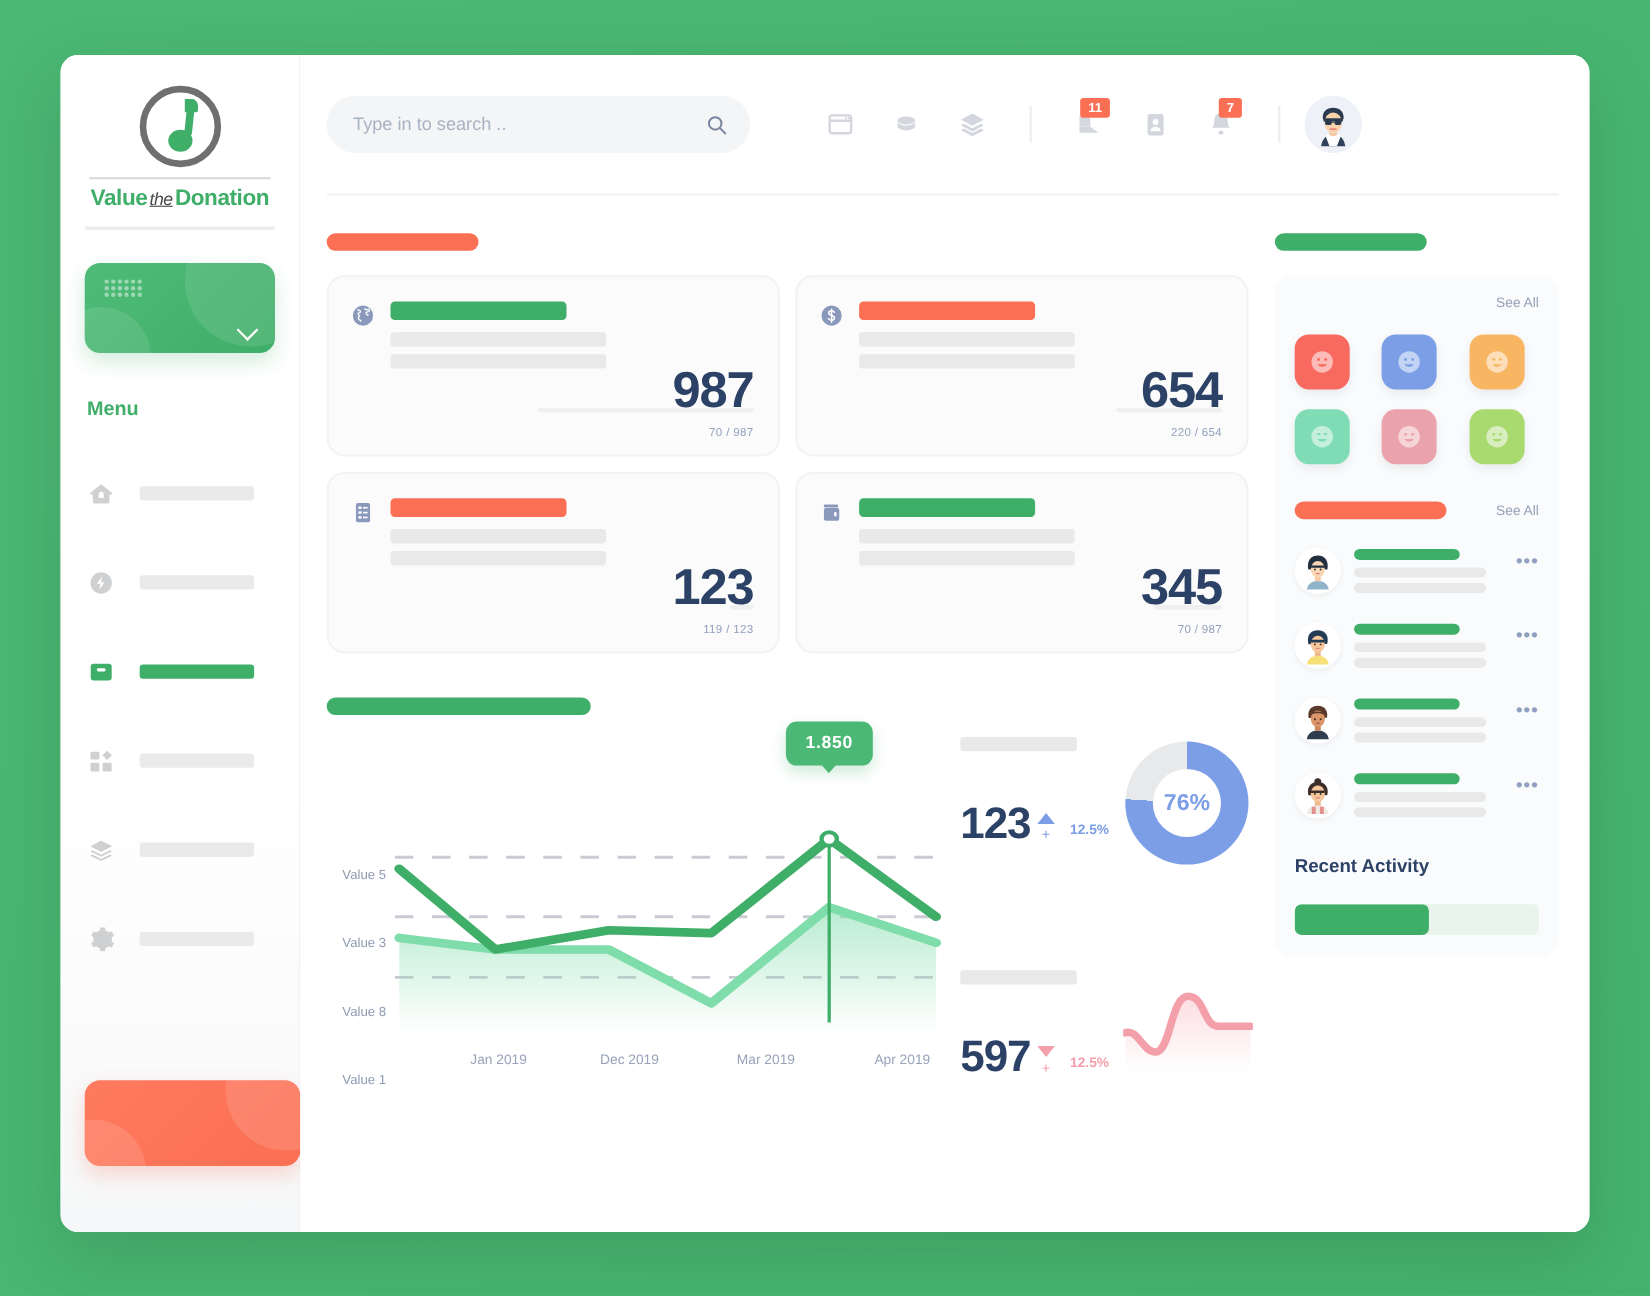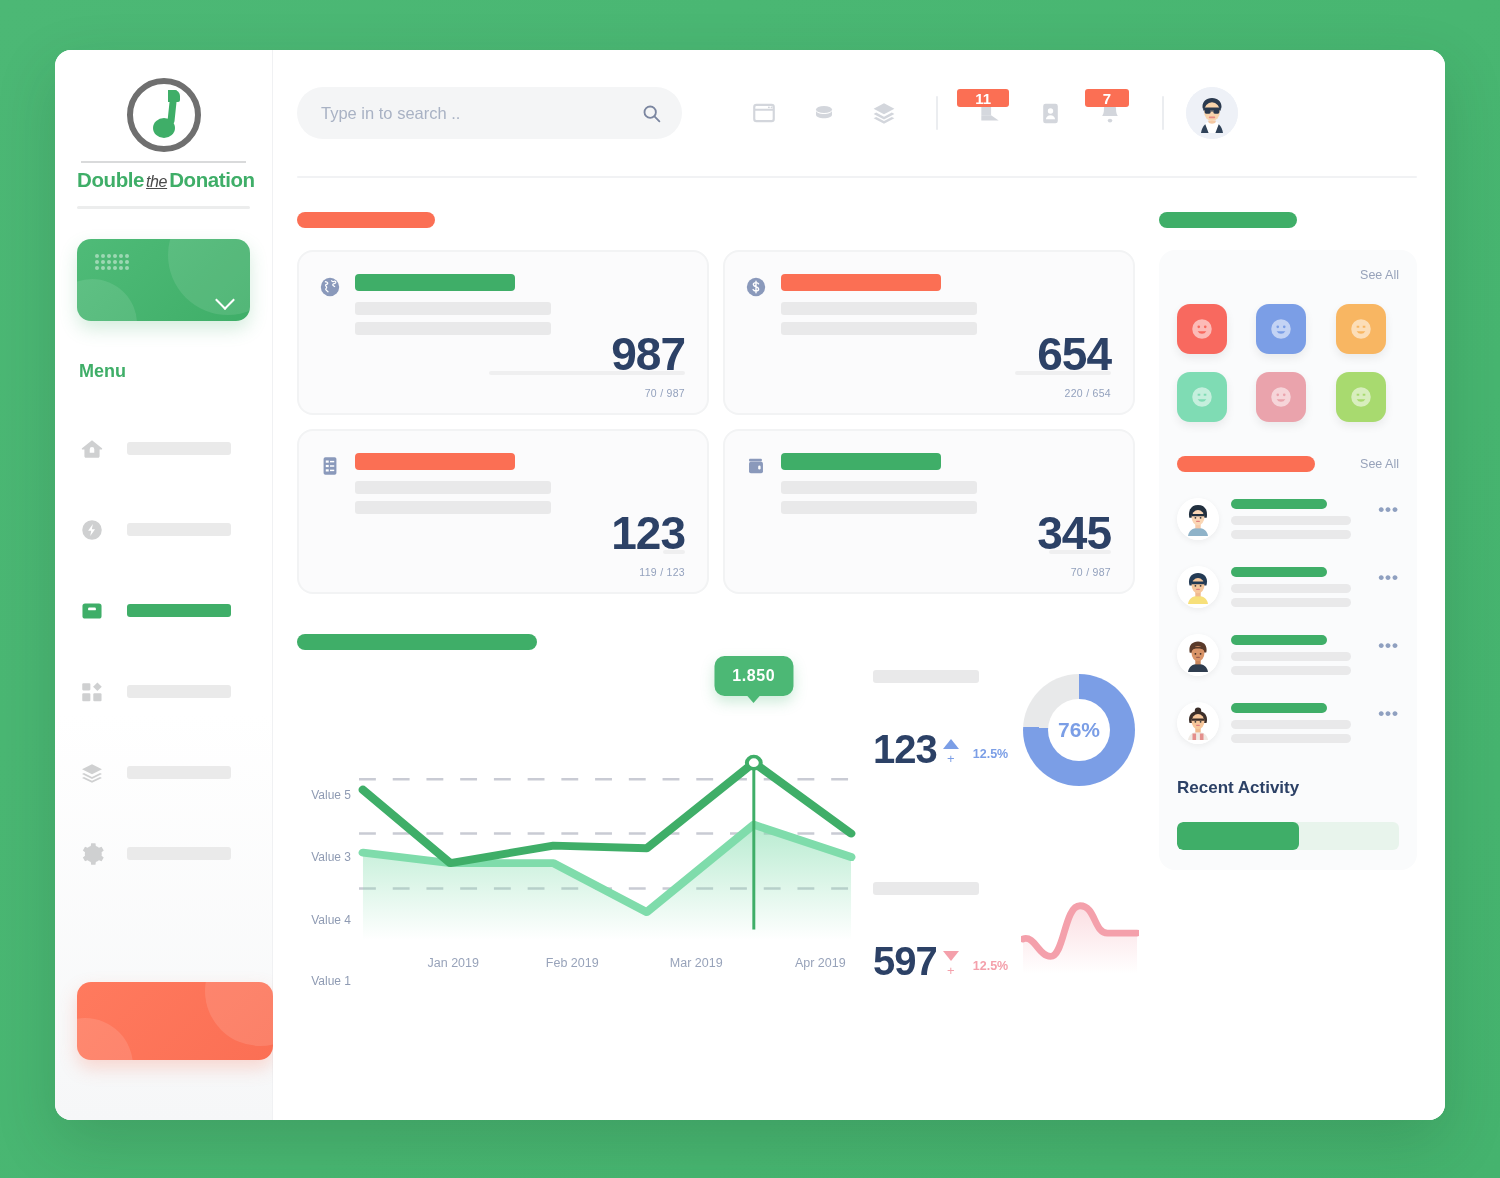--- a/index.html
+++ b/index.html
@@ -101,22 +101,22 @@
   .search input::placeholder { color: #a9b2c4; }
   .search-icon { width: 21px; height: 21px; color: #7b86a0; flex: 0 0 21px; }
   .search-icon svg { display:block; width:100%; height:100%; }
 
   .top-icons { display: flex; align-items: center; margin-left: 52px; gap: 0; }
   .t-ico { width: 60px; height: 44px; display: flex; align-items: center; justify-content: center;
            position: relative; color: #d3d6dc; }
   .t-ico svg { display: block; }
   .t-sep { width: 2px; height: 34px; background: #ebedf0; margin: 0 22px; border-radius: 2px; }
   .badge { position: absolute; top: -2px; right: 11px; min-width: 18px; height: 18px;
-           background: #fb6f54; color: #fff; border-radius: 3px; font-size: 15px;
-           font-weight: bold; display: flex; align-items: center; justify-content: center; padding: 0 18px; }
+           background: #fb6f54; color: #fff; border-radius: 3px; font-size: 12px;
+           font-weight: bold; display: flex; align-items: center; justify-content: center; padding: 0 7px; }
   .avatar-btn { width: 52px; height: 52px; border-radius: 50%; overflow: hidden;
                 background: #eef1f7; display:flex; align-items:flex-end; justify-content:center; }
   .avatar-btn svg { display: block; }
 
   .topbar-rule { height: 2px; background: #f1f2f4; margin: 0 28px 0 24px; border-radius: 2px; }
 
   .content { flex: 1; display: flex; padding: 34px 28px 0 24px; gap: 24px; min-height: 0; }
   .col-left { flex: 1; min-width: 0; }
   .col-right { width: 258px; flex: 0 0 258px; }
 
@@ -225,21 +225,21 @@
       <div class="logo-wrap">
         <div class="logo-mark">
           <div class="logo-ring"></div>
           <div class="logo-note">
             <div class="stem"></div>
               <div class="flag"></div>
               <div class="head"></div>
           </div>
         </div>
         <div class="logo-sep"></div>
-        <div class="logo-text"><span>Double</span><span class="the">the</span><span>Donation</span></div>
+        <div class="logo-text"><span>Value</span><span class="the">the</span><span>Donation</span></div>
         <div class="logo-rule"></div>
       </div>
 
       <div class="org-card">
         <div class="blob b1"></div>
           <div class="blob b2"></div>
         <div class="org-dots">
           <i></i>
             <i></i>
             <i></i>
@@ -507,21 +507,21 @@
           </div>
 
           <div class="chart-block">
             <div class="chart-left">
               <div class="sec-bar greenwide"></div>
 
               <div class="chart-area">
                 <div class="y-labels">
                   <span class="y-lab" style="top:110px">Value 5</span>
                   <span class="y-lab" style="top:172px">Value 3</span>
-                  <span class="y-lab" style="top:235px">Value 4</span>
+                  <span class="y-lab" style="top:235px">Value 8</span>
                   <span class="y-lab" style="top:296px">Value 1</span>
                 </div>
 
                 <div class="plot">
                   <svg viewBox="0 0 500 300" preserveAspectRatio="none">
                     <defs>
                       <linearGradient id="areaGrad" x1="0" y1="0" x2="0" y2="1">
                         <stop offset="0%" stop-color="#7fdcab" stop-opacity=".55"></stop>
                         <stop offset="100%" stop-color="#7fdcab" stop-opacity="0"></stop>
                       </linearGradient>
@@ -540,21 +540,21 @@
 
                     <line x1="398" y1="97" x2="398" y2="288" stroke="#3fae68" stroke-width="3"></line>
                     <circle cx="398" cy="97" r="7" fill="#fff" stroke="#3fae68" stroke-width="4"></circle>
                   </svg>
                 </div>
 
                 <div class="tooltip" style="left:calc(62px + (398 / 500) * (100% - 62px)); top:-22px;text-align:center;">1.850</div>
 
                 <div class="x-labels">
                   <span class="x-lab" style="left:19%">Jan 2019</span>
-                  <span class="x-lab" style="left:43%">Feb 2019</span>
+                  <span class="x-lab" style="left:43%">Dec 2019</span>
                   <span class="x-lab" style="left:68%">Mar 2019</span>
                   <span class="x-lab" style="left:93%">Apr 2019</span>
                 </div>
               </div>
             </div>
 
             <div class="kpis">
               <div class="kpi">
                 <div class="kpi-label"></div>
                 <div class="kpi-row">

